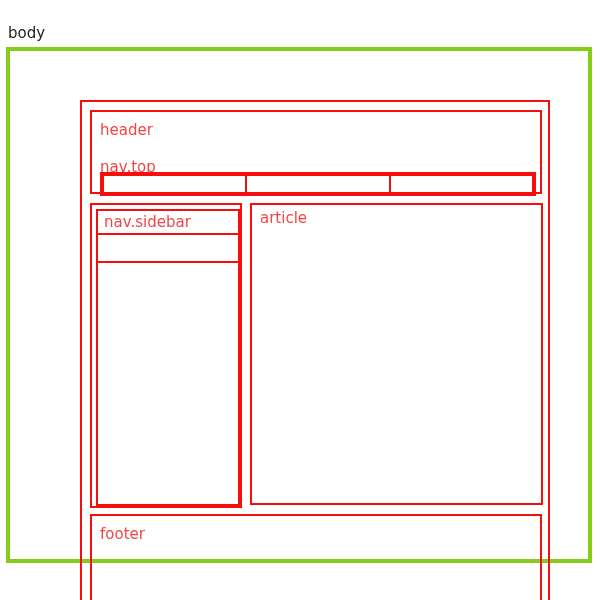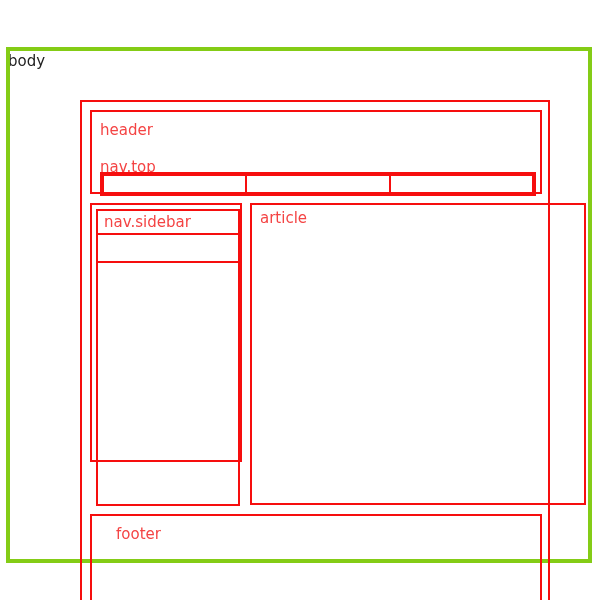--- a/index.html
+++ b/index.html
@@ -22,21 +22,20 @@
     width: 584px;
     height: 20px;
   }
   .label-body {
     position: absolute;
     left: 0px;
     top: 0px;
     font-size: 15px;
     color: #222222;
     white-space: nowrap;
-    margin-top: 28px;
   }
   .label-container {
     position: absolute;
     left: 63px;
     top: 0px;
     font-size: 15px;
     color: #f03030;
     white-space: nowrap;
   }
 
@@ -105,21 +104,21 @@
     box-sizing: border-box;
     margin-right: -2px;
   }
   .navtop-item:last-child { margin-right: 0; }
 
   
   .box-sidebar {
     left: 8px;
     top: 101px;
     width: 152px;
-    height: 259px;
+    height: 305px;
   }
   .lbl-sidebar { left: 8px; top: 6px; }
   .sidebar-items {
     position: absolute;
     left: 4px;
     top: 4px;
     width: 144px;
     height: 297px;
     display: flex;
     flex-direction: column;
@@ -129,33 +128,33 @@
     box-sizing: border-box;
     margin-bottom: -2px;
   }
   .sb-item-1 { height: 26px; }
   .sb-item-2 { height: 30px; }
   .sb-item-3 { flex: 1 1 auto; margin-bottom: 0; }
 
   .box-article {
     left: 168px;
     top: 101px;
-    width: 336px;
+    width: 293px;
     height: 302px;
   }
   .lbl-article { left: 8px; top: 6px; }
 
   
   .box-footer {
     left: 8px;
     top: 412px;
     width: 452px;
     height: 88px;
   }
-  .lbl-footer { left: 24px; top: 11px; }
+  .lbl-footer { left: 8px; top: 11px; }
 </style>
 </head>
 <body>
 
 <div class="label-row">
   <span class="label-body">body</span>
 </div>
 
 <div class="box-body">
 

